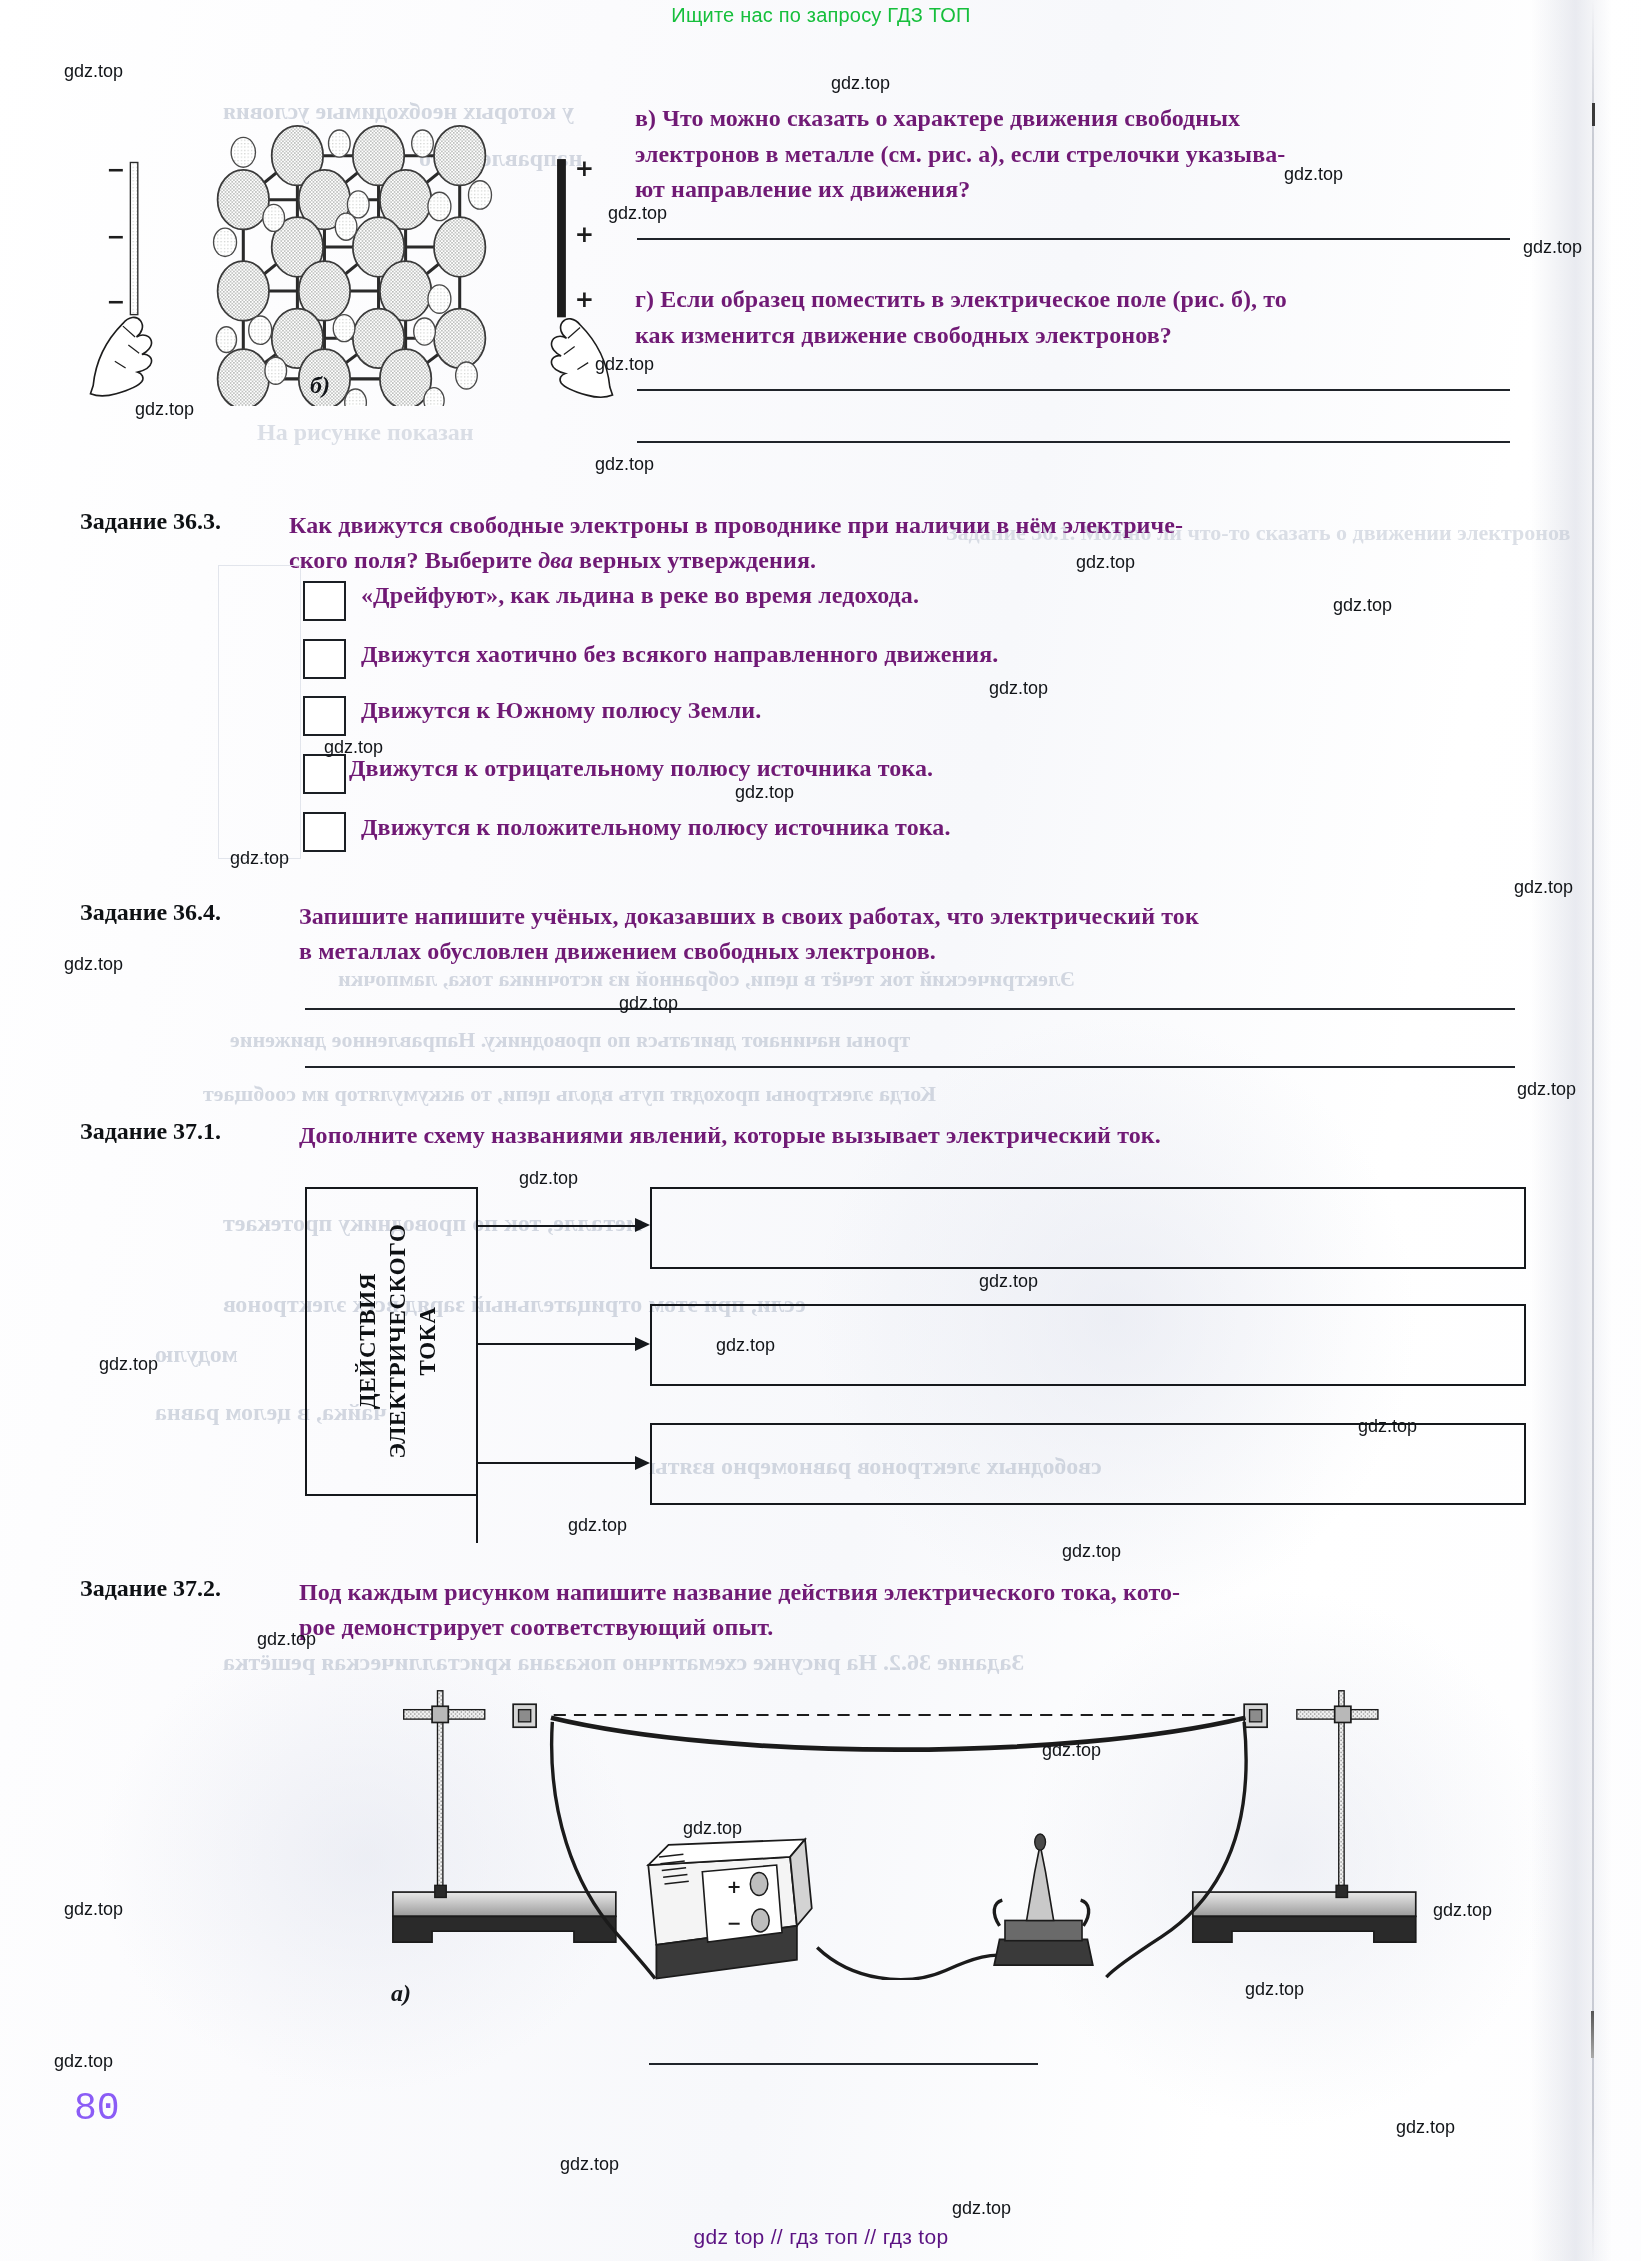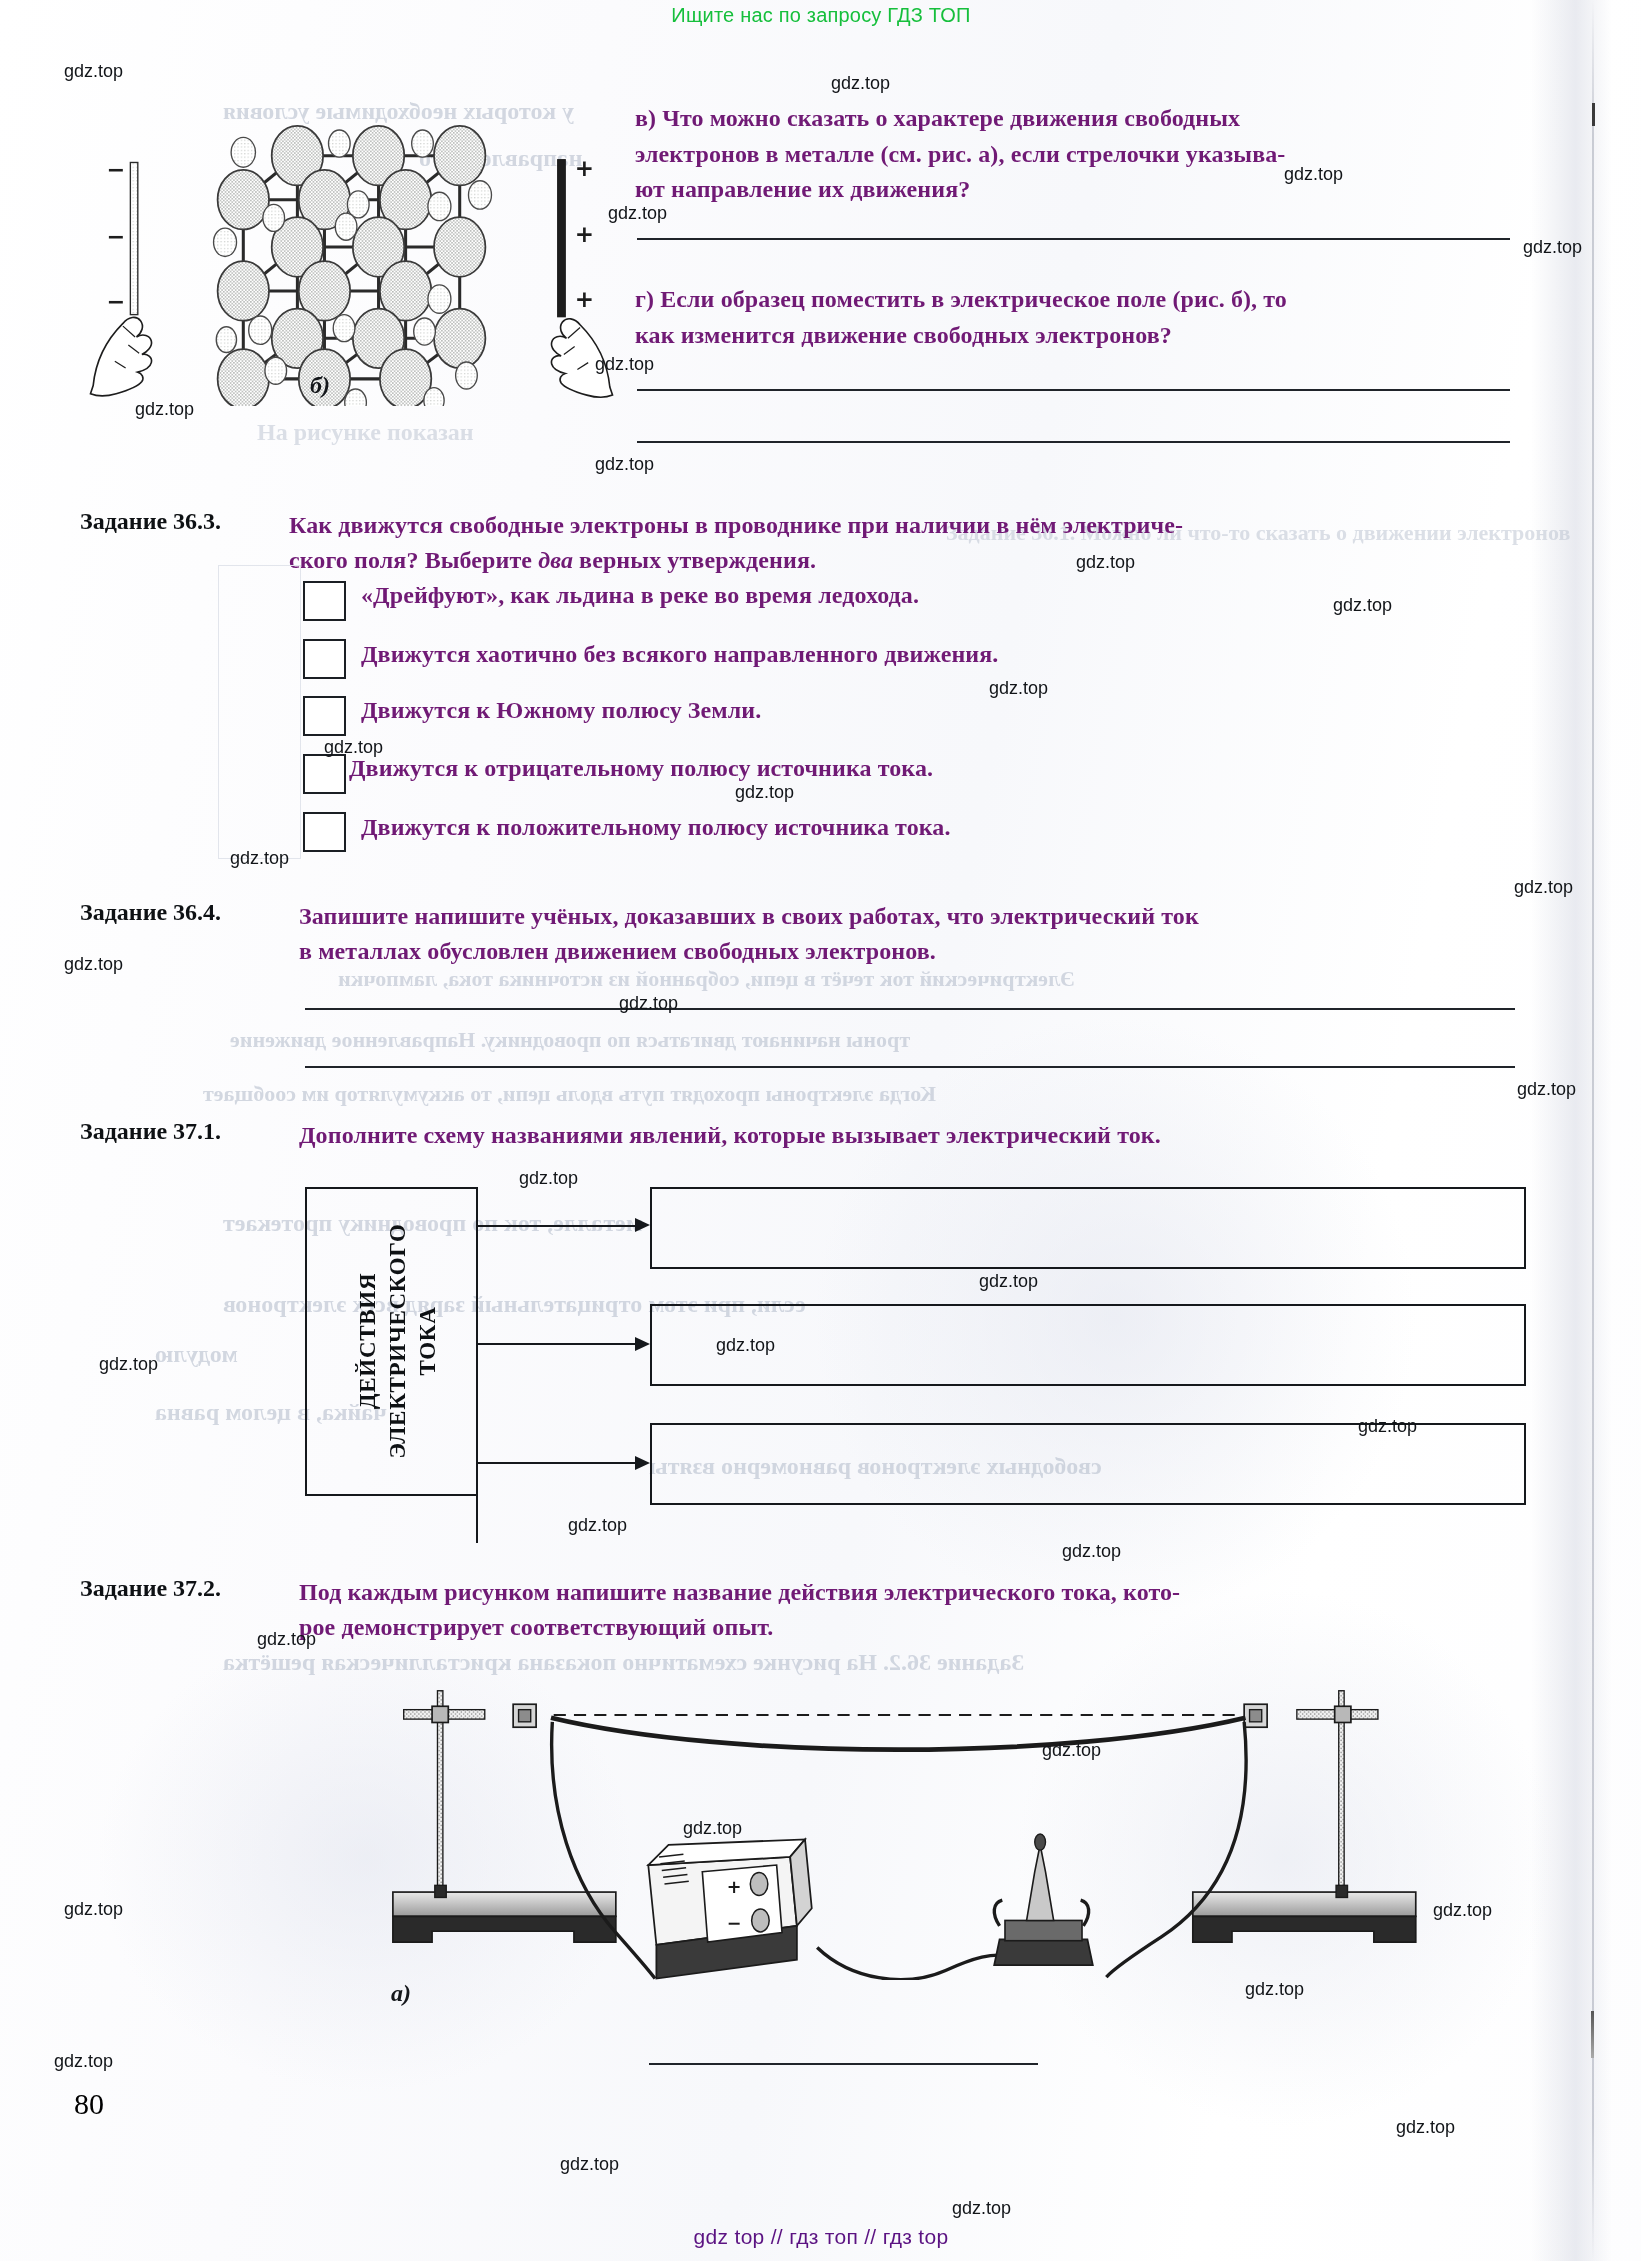--- a/index.html
+++ b/index.html
@@ -126,22 +126,22 @@
   .arrow-head{
     position:absolute;width:0;height:0;
     border-top:7.4px solid transparent;
     border-bottom:7.4px solid transparent;
     border-left:15px solid #15181c;
   }
   .arrow-stub{position:absolute;width:0;border-left:2px solid #15181c;}
 
   .pagenum{
     position:absolute;
-    font-family:Liberation Serif, serif;
-    font-size:30px;color:#000000;
+    font-family:Liberation Mono, monospace;
+    font-size:38px;color:#8b5cf6;
   }
   .fig-label{
     position:absolute;
     font-family:"Liberation Serif", serif;
     font-style:italic;font-weight:bold;
     font-size:24px;color:#14171b;
   }
   svg{display:block;}
   .ill{position:absolute;}
 </style>

